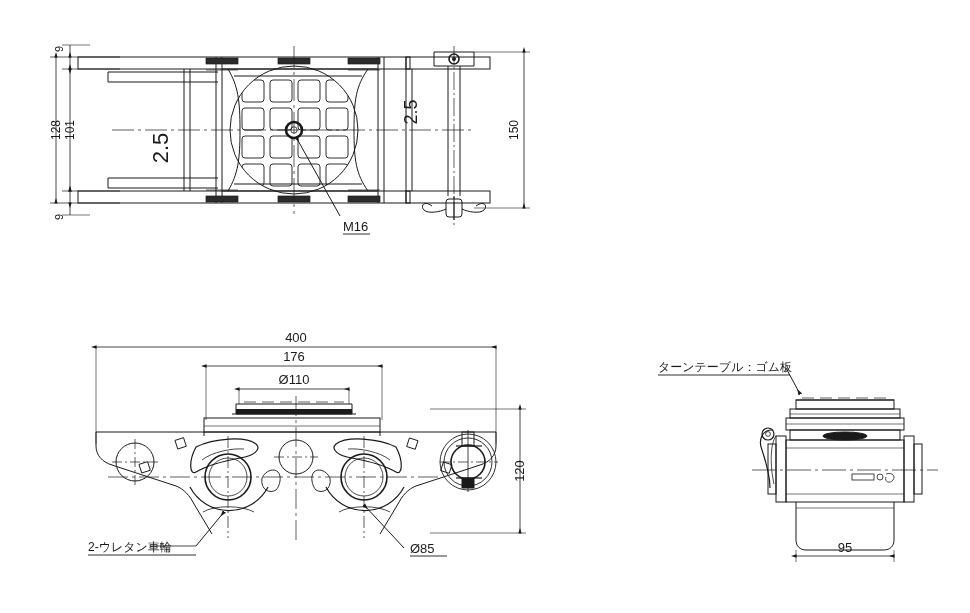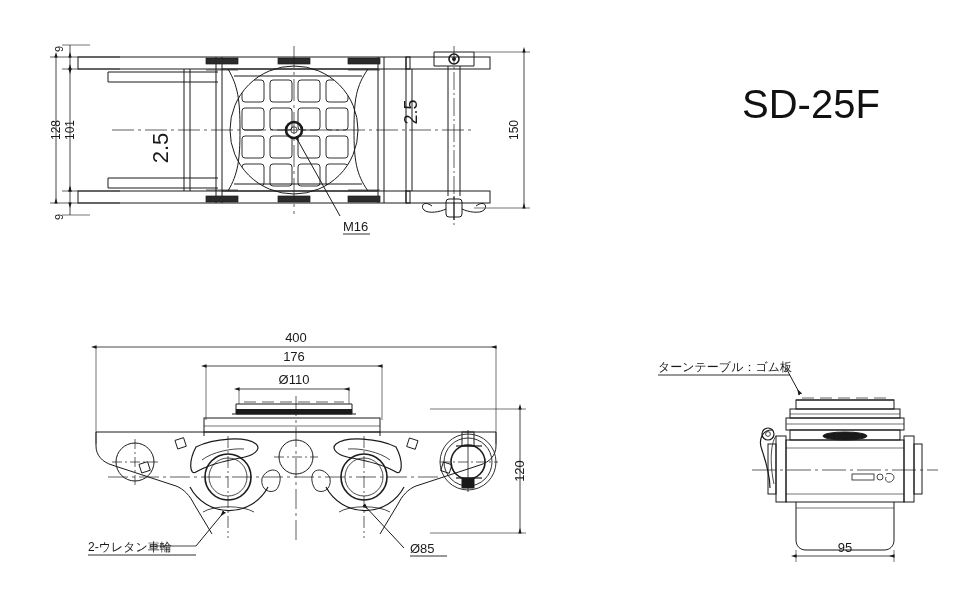--- a/index.html
+++ b/index.html
@@ -402,15 +402,14 @@
       <line x1="410" y1="556" x2="447" y2="556" stroke="#1a1a1a" stroke-width="0.9"></line>
 
       <text x="658" y="371" font-size="12">ターンテーブル：ゴム板</text>
       <line x1="658" y1="375" x2="790" y2="375" stroke="#1a1a1a" stroke-width="0.9"></line>
 
       <text x="845" y="552" font-size="13" text-anchor="middle">95</text>
     </g>
 
   </svg>
 
-  <div class="model-title">SD-25F</div>
 
 </div>
 
 </body></html>

